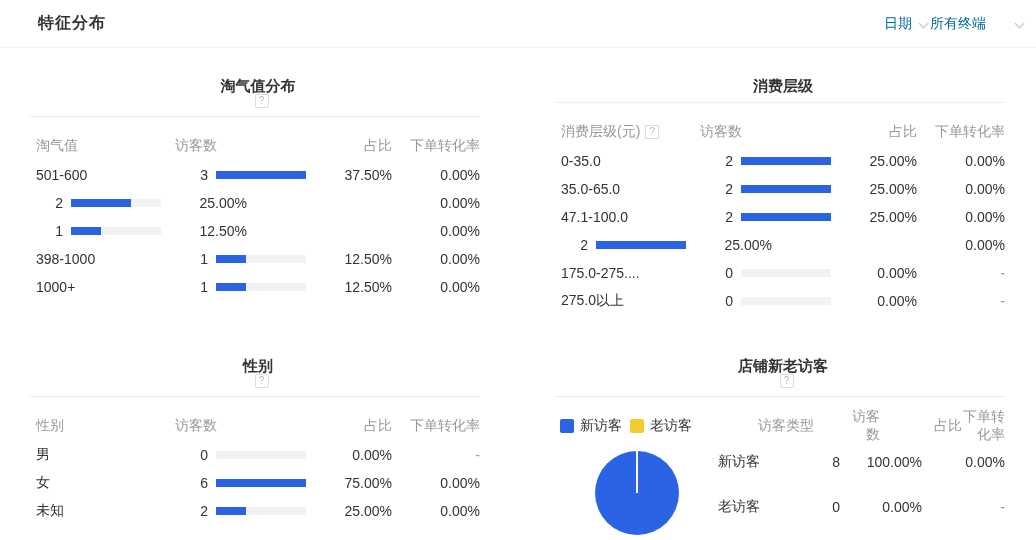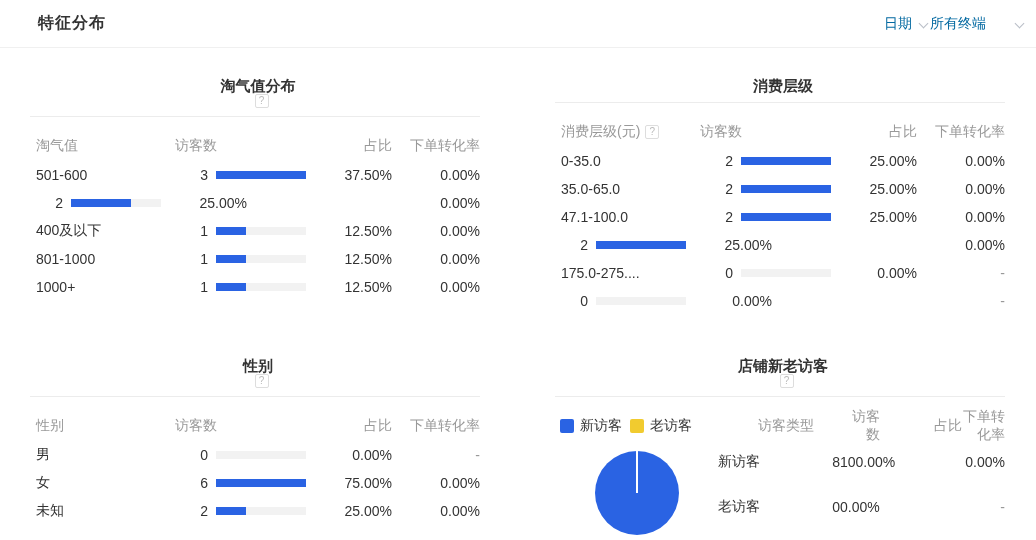--- a/index.html
+++ b/index.html
@@ -77,21 +77,21 @@
     background:var(--blue);
   }
   .pie-line {
     position:absolute; left:calc(50% - 1px); top:0;
     width:2px; height:42px; background:#fff;
   }
   .p4-rows { margin-left:163px; padding-top:5px; }
   .p4-row { display:flex; align-items:center; height:45px; color:#333; }
   .c4-type  { width:90px; }
   .c4-count { width:32px; text-align:right; }
-  .c4-share { width:82px; }
+  .c4-share { width:82px; text-align:right; }
   .c4-conv  { flex:1; text-align:right; }
 </style>
 </head>
 <body>
 
 <div class="topbar">
   <h1 class="page-title">特征分布</h1>
   <div class="tb-spacer"></div>
   <div class="ctrl">
     <span>日期</span>
@@ -128,30 +128,29 @@
         </div>
         <div class="trow">
           <span class="c-num">2</span>
           <span class="c-bar">
             <span class="fill" style="width:66.7%"></span>
           </span>
           <span class="c-share">25.00%</span>
           <span class="c-conv">0.00%</span>
         </div>
         <div class="trow">
-          <span class="c-label">400及以下</span>
           <span class="c-num">1</span>
           <span class="c-bar">
             <span class="fill" style="width:33.3%"></span>
           </span>
           <span class="c-share">12.50%</span>
           <span class="c-conv">0.00%</span>
         </div>
         <div class="trow">
-          <span class="c-label">801-1000</span>
+          <span class="c-label">398-1000</span>
           <span class="c-num">1</span>
           <span class="c-bar">
             <span class="fill" style="width:33.3%"></span>
           </span>
           <span class="c-share">12.50%</span>
           <span class="c-conv">0.00%</span>
         </div>
         <div class="trow">
           <span class="c-label">1000+</span>
           <span class="c-num">1</span>
@@ -216,20 +215,21 @@
         <div class="trow">
           <span class="c-label">175.0-275....</span>
           <span class="c-num">0</span>
           <span class="c-bar">
             <span class="fill" style="width:0%"></span>
           </span>
           <span class="c-share">0.00%</span>
           <span class="c-conv dash">-</span>
         </div>
         <div class="trow">
+          <span class="c-label">275.0以上</span>
           <span class="c-num">0</span>
           <span class="c-bar">
             <span class="fill" style="width:0%"></span>
           </span>
           <span class="c-share">0.00%</span>
           <span class="c-conv dash">-</span>
         </div>
       </div>
   </section>
 

